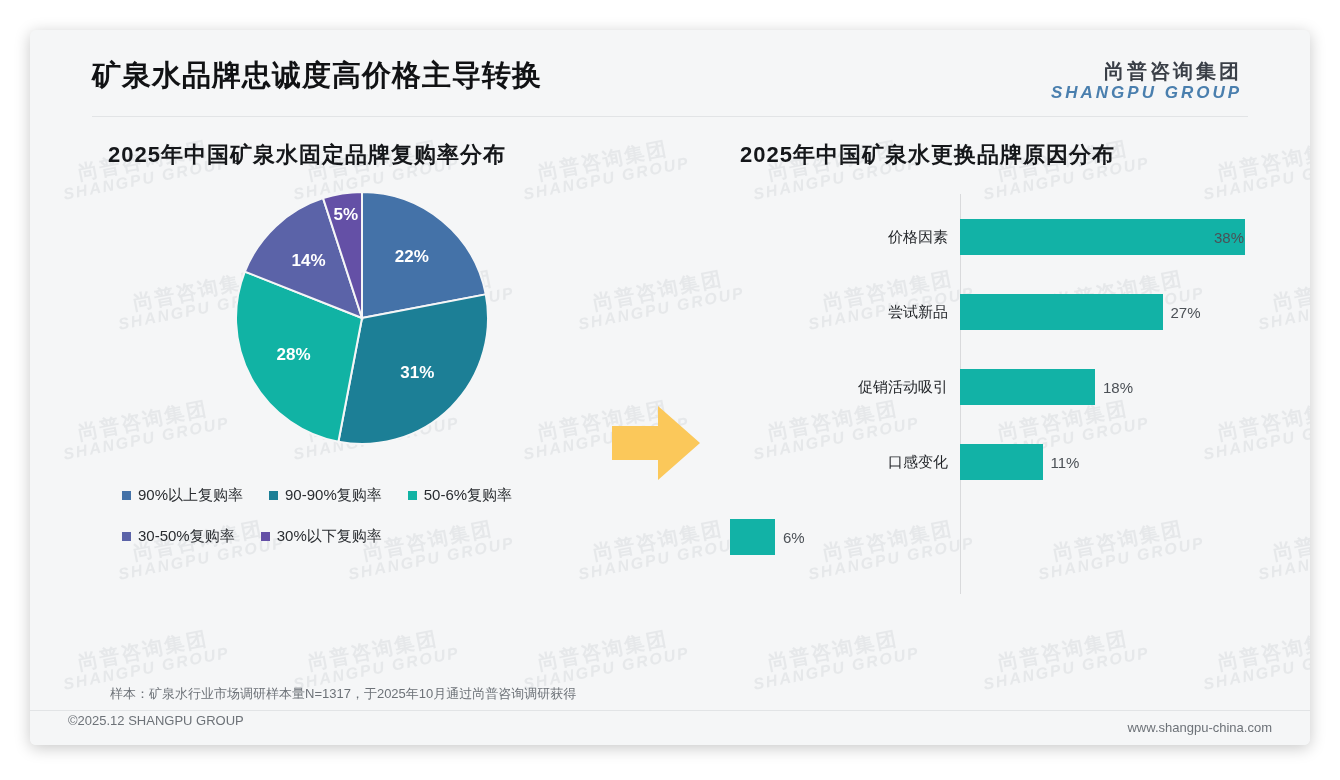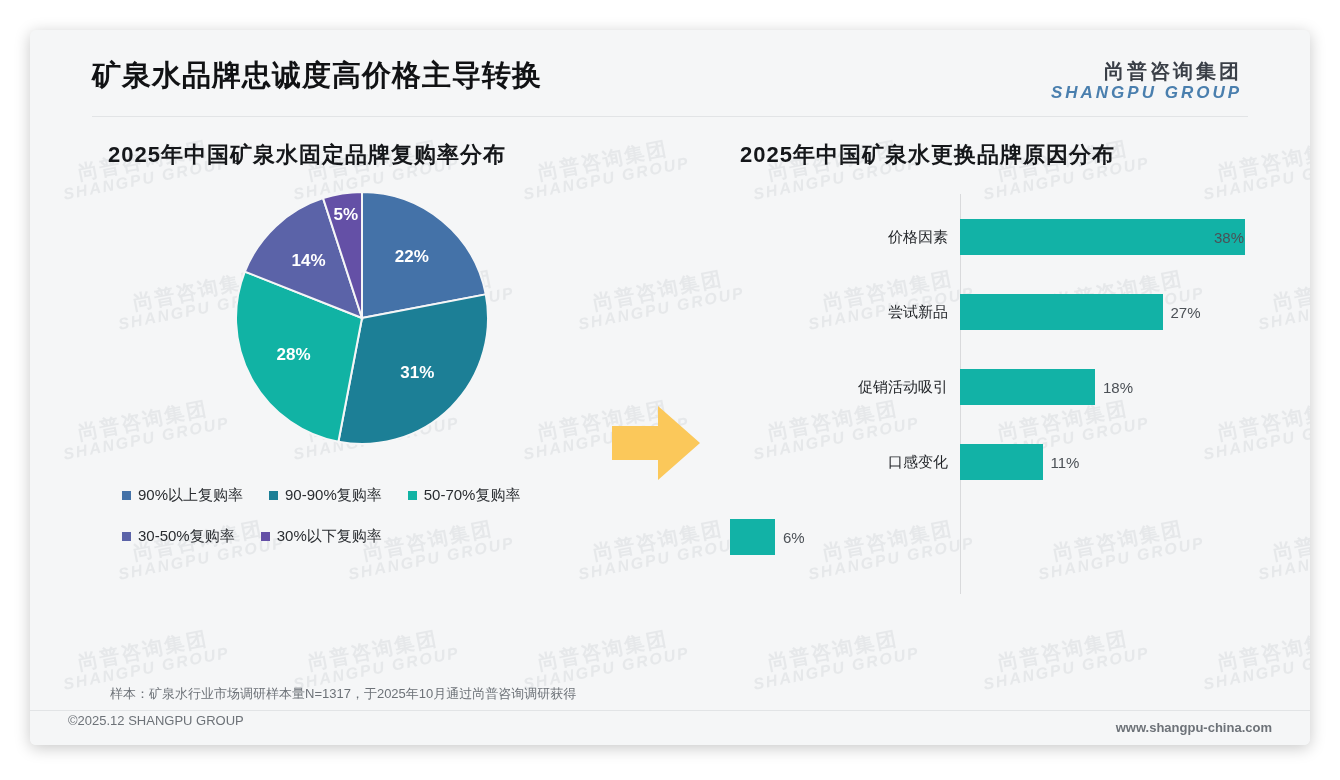--- a/index.html
+++ b/index.html
@@ -267,21 +267,20 @@
     top: 2px;
     font-size: 13px;
     color: #6d7278;
   }
   .footer-right {
     position: absolute;
     right: 38px;
     top: 9px;
     font-size: 13px;
     color: #6d7278;
-    font-weight: bold;
   }
 </style>
 </head>
 <body>
 
 <div id="slide">
 
   <div class="wm-layer" id="wm-layer">
       <div class="wm" style="left: 30px; top: 120px;">
         <span class="wm-cn">尚普咨询集团</span>
@@ -441,21 +440,21 @@
           <div class="legend-item">
             <span class="legend-swatch" style="background: rgb(68, 114, 168);"></span>
             <span class="legend-text">90%以上复购率</span>
           </div>
           <div class="legend-item">
             <span class="legend-swatch" style="background: rgb(28, 127, 150);"></span>
             <span class="legend-text">90-90%复购率</span>
           </div>
           <div class="legend-item">
             <span class="legend-swatch" style="background: rgb(17, 179, 164);"></span>
-            <span class="legend-text">50-70%复购率</span>
+            <span class="legend-text">50-6%复购率</span>
           </div>
         </div>
       <div class="legend-row" id="legend-row-2">
           <div class="legend-item">
             <span class="legend-swatch" style="background: rgb(91, 99, 168);"></span>
             <span class="legend-text">30-50%复购率</span>
           </div>
           <div class="legend-item">
             <span class="legend-swatch" style="background: rgb(100, 80, 166);"></span>
             <span class="legend-text">30%以下复购率</span>

